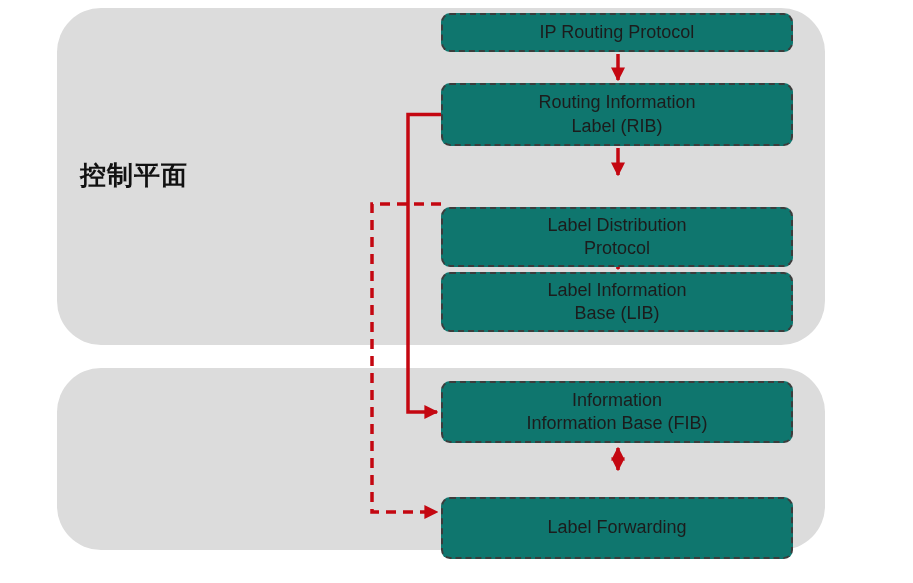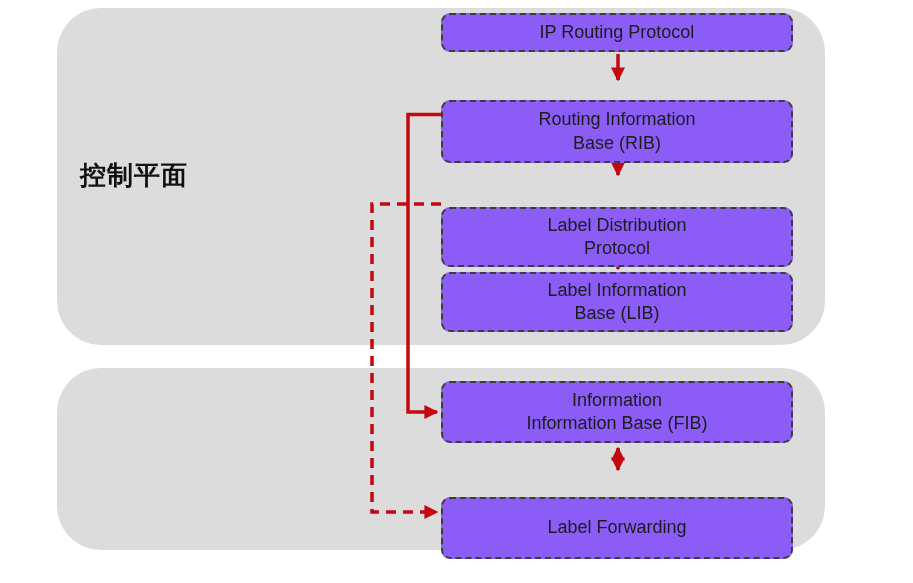--- a/index.html
+++ b/index.html
@@ -36,32 +36,32 @@
   .plane-label.control    { top: 158px; }
   .plane-label.forwarding { top: 446px; }
 
   .node {
     position: absolute;
     left: 441px;
     width: 352px;
     box-sizing: border-box;
     border: 2px dashed #3c3c3c;
     border-radius: 9px;
-    background: #8b5cf6;
+    background: #0f766e;
     display: flex;
     flex-direction: column;
     justify-content: center;
     align-items: center;
     text-align: right;
     font-size: 18px;
     line-height: 1.28;
     color: #1c1c1c;
   }
   .node.ip   { top: 13px;  height: 39px; }
-  .node.rib  { top: 100px;  height: 63px; }
+  .node.rib  { top: 83px;  height: 63px; }
   .node.ldp  { top: 178px; height: 60px; margin-top: 29px; }
   .node.lib  { top: 272px; height: 60px; }
   .node.fib  { top: 381px; height: 62px; }
   .node.lfib { top: 497px; height: 62px; }
 
   svg.connectors {
     position: absolute;
     left: 0;
     top: 0;
     pointer-events: none;
@@ -99,21 +99,21 @@
     <polyline class="edge" points="441,114.5 408,114.5 408,412 437,412" marker-end="url(#arrowhead)"></polyline>
     <polyline class="edge dashed" points="441,204 372,204 372,512 437,512" marker-end="url(#arrowhead)"></polyline>
   </svg>
 
   <div class="node ip">
     <span>IP Routing Protocol</span>
   </div>
 
   <div class="node rib">
     <span>Routing Information</span>
-    <span>Base (RIB)</span>
+    <span>Label (RIB)</span>
   </div>
 
   <div class="node ldp">
     <span>Label Distribution</span>
     <span>Protocol</span>
   </div>
 
   <div class="node lib">
     <span>Label Information</span>
     <span>Base (LIB)</span>

